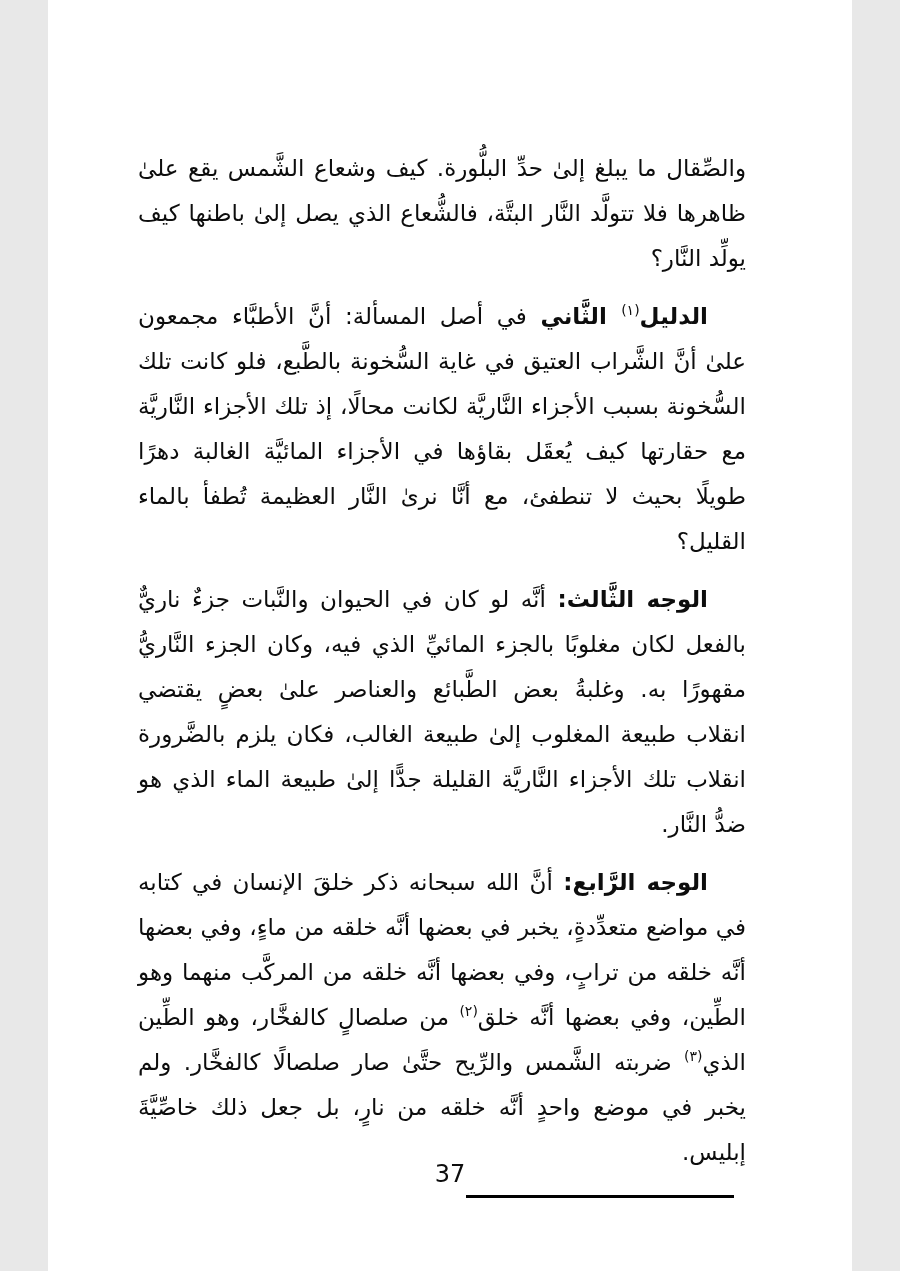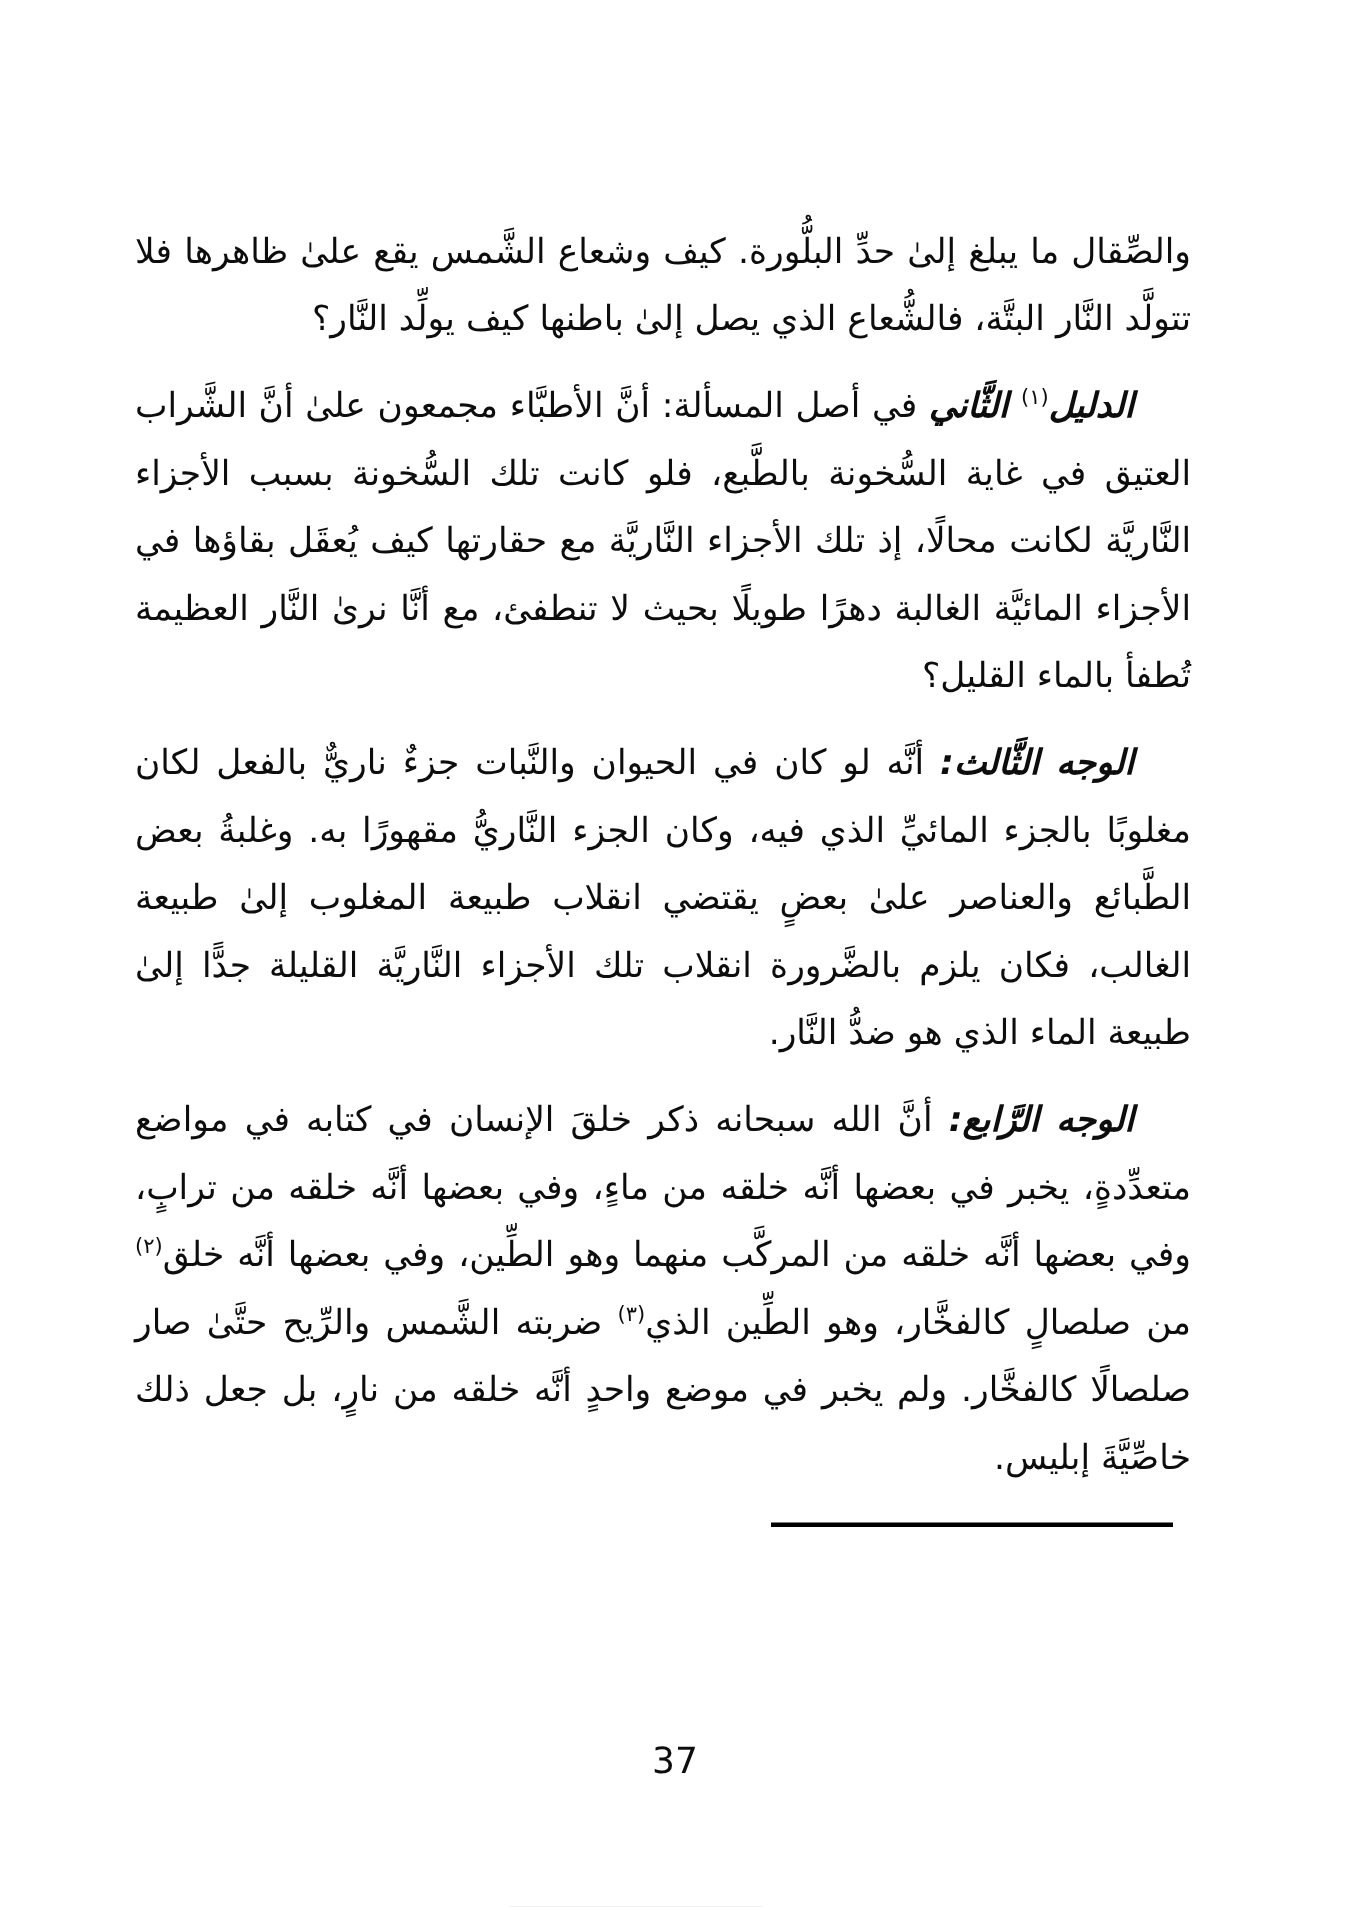--- a/index.html
+++ b/index.html
@@ -2,21 +2,21 @@
 <html lang="ar"><head>
 <meta charset="utf-8">
 <style>
   html, body {
     margin: 0;
     padding: 0;
     background: #e8e8e8;
   }
   .page {
     position: relative;
-    width: 900px;
+    width: 804px;
     height: 1271px;
     margin: 0 auto;
     background: #ffffff;
     box-sizing: border-box;
     padding: 146px 106px 0 90px;
     overflow: hidden;
     font-family: "DejaVu Sans", sans-serif;
     color: #0d0d0d;
   }
   .text-block {
@@ -27,21 +27,20 @@
     font-size: 23px;
     line-height: 45px;
     text-align: justify;
     text-justify: inter-word;
   }
   p.body-para.indent {
     text-indent: 38px;
   }
   .lead {
     font-weight: bold;
-    font-style: italic;
   }
   sup.fn-ref {
     font-size: 14px;
     line-height: 0;
     vertical-align: super;
   }
   .fn-sep {
     border: none;
     border-top: 3px solid #000;
     width: 268px;

